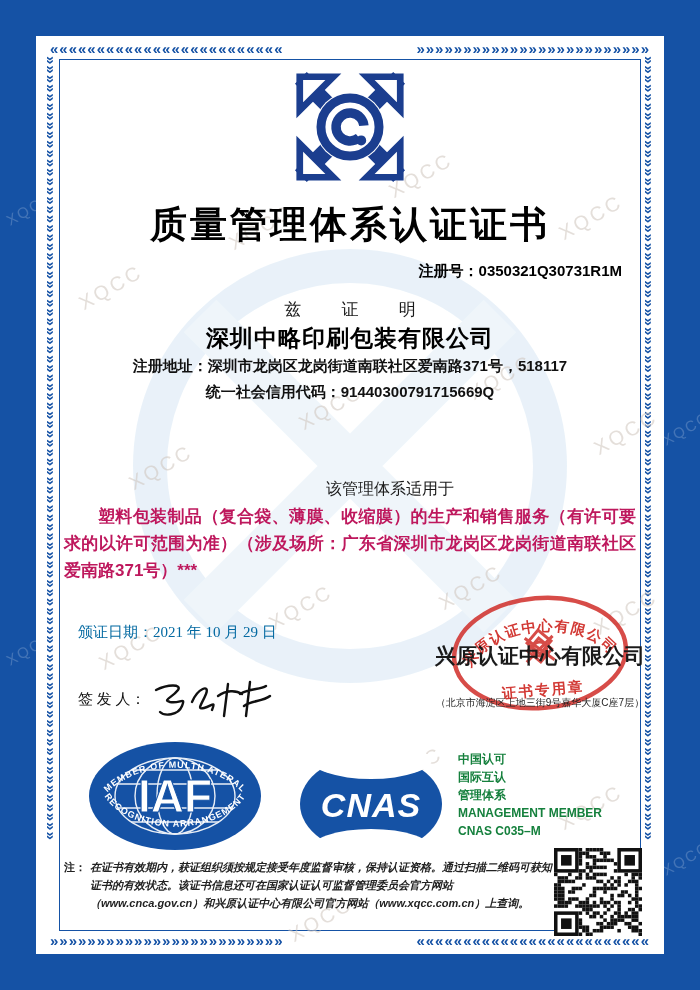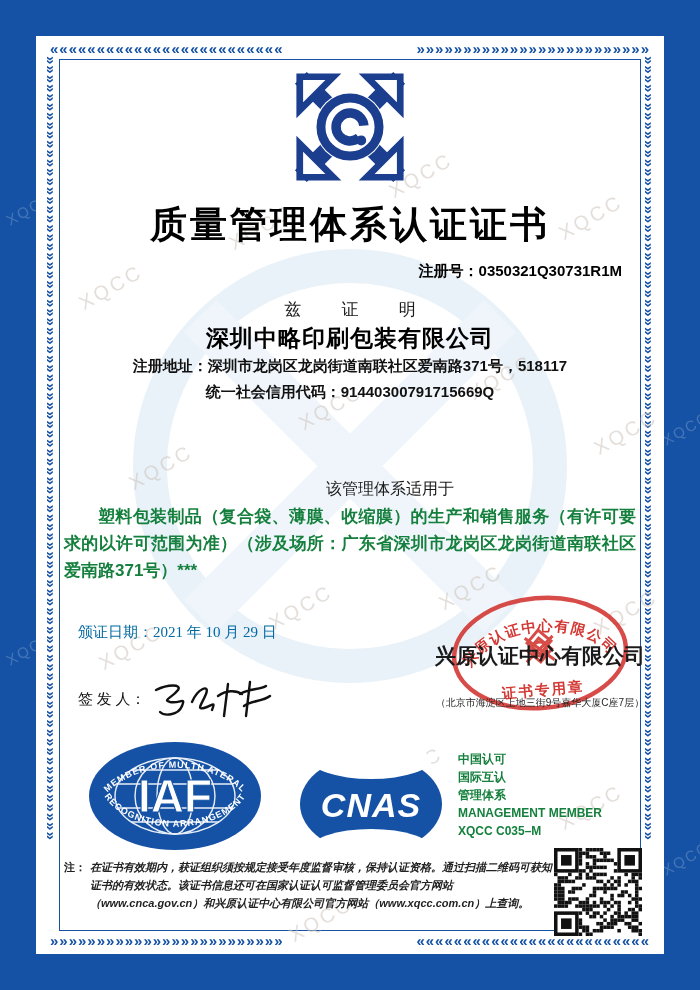--- a/index.html
+++ b/index.html
@@ -30,21 +30,21 @@
   .title{top:164px;font-size:37px;font-weight:700;letter-spacing:3px;color:#000;}
   .reg{top:226px;right:42px;font-size:15px;font-weight:700;color:#000;margin-left:20px;}
   .hereby{top:262px;font-size:17px;word-spacing:36px;font-family:"Liberation Serif",serif;color:#1a1a1a;}
   .company{top:287px;font-size:23px;font-weight:700;color:#000;letter-spacing:1px;}
   .addr{top:321px;font-size:15px;font-weight:600;color:#111;}
   .credit{top:347px;font-size:15px;font-weight:600;color:#111;}
   .conform{top:379px;font-size:17px;letter-spacing:8px;font-family:"Liberation Serif",serif;color:#1a1a1a;}
   .standard{top:403px;font-size:19px;font-weight:700;color:#000;letter-spacing:1px;}
   .scopeintro{top:443px;font-size:16px;font-family:"Liberation Serif",serif;color:#1a1a1a;margin-left:40px;}
   .scope{top:467px;left:28px;right:28px;font-size:17px;font-weight:700;line-height:1.6;
-         text-indent:2em;text-align:justify;color:#15803d;}
+         text-indent:2em;text-align:justify;color:#be185d;}
   .issue{top:587px;left:42px;font-size:15px;font-family:"Liberation Serif",serif;color:#0369a1;}
   .valid{top:611px;left:42px;font-size:15px;font-family:"Liberation Serif",serif;color:#111;}
   .valid sup{font-size:9px;vertical-align:super;}
   .signer{top:640px;left:42px;font-size:15px;font-family:"Liberation Serif",serif;color:#111;
           display:flex;align-items:center;gap:6px;}
   .stamp-area{left:384px;top:556px;width:240px;height:170px;}
   .stamp-svg{position:absolute;left:28px;top:0;transform:rotate(-5deg);opacity:.95;}
   .stamp-overlay{position:absolute;top:50px;left:0;width:100%;text-align:center;font-size:21px;
           font-weight:700;color:#1a1a1a;letter-spacing:0px;}
   .stamp-addr{position:absolute;top:104px;left:-10px;width:260px;text-align:center;font-size:10px;
@@ -193,21 +193,21 @@
         <ellipse cx="73" cy="4" rx="62" ry="21" fill="#fff"></ellipse>
         <ellipse cx="73" cy="96" rx="62" ry="21" fill="#fff"></ellipse>
         <text x="73" y="63" text-anchor="middle" font-size="34" font-weight="bold" font-style="italic" fill="#fff" letter-spacing="1">CNAS</text>
       </svg>
 
       <div class="abs cnas-text">
         <div>中国认可</div>
         <div>国际互认</div>
         <div>管理体系</div>
         <div>MANAGEMENT MEMBER</div>
-        <div>XQCC C035–M</div>
+        <div>CNAS C035–M</div>
       </div>
 
       <div class="abs note">
         <span class="lbl">注：</span>
         <span class="body">在证书有效期内，获证组织须按规定接受年度监督审核，保持认证资格。通过扫描二维码可获知证书的有效状态。该证书信息还可在国家认证认可监督管理委员会官方网站（www.cnca.gov.cn）和兴原认证中心有限公司官方网站（www.xqcc.com.cn）上查询。</span>
       </div>
 
       <svg class="abs qr" id="qr" viewBox="0 0 25 25">
           <rect x="0" y="0" width="25" height="25" fill="#fff"></rect>
           <rect x="7" y="0" width="1" height="1" fill="#111"></rect>

